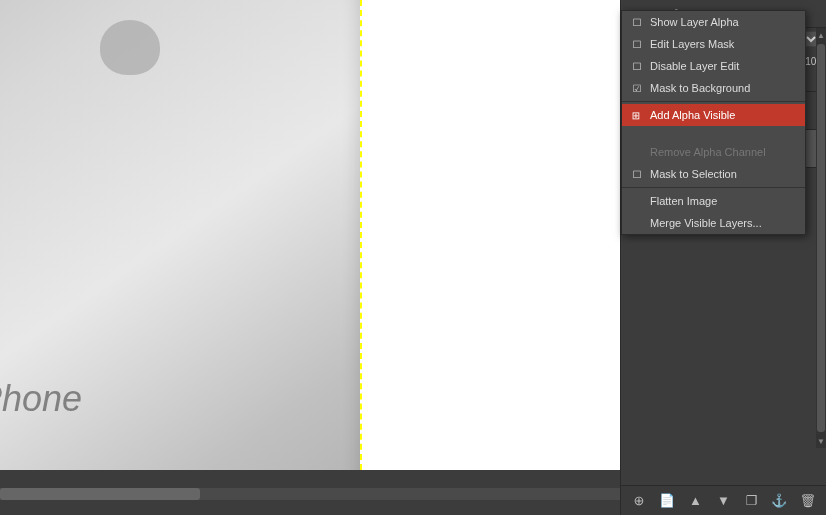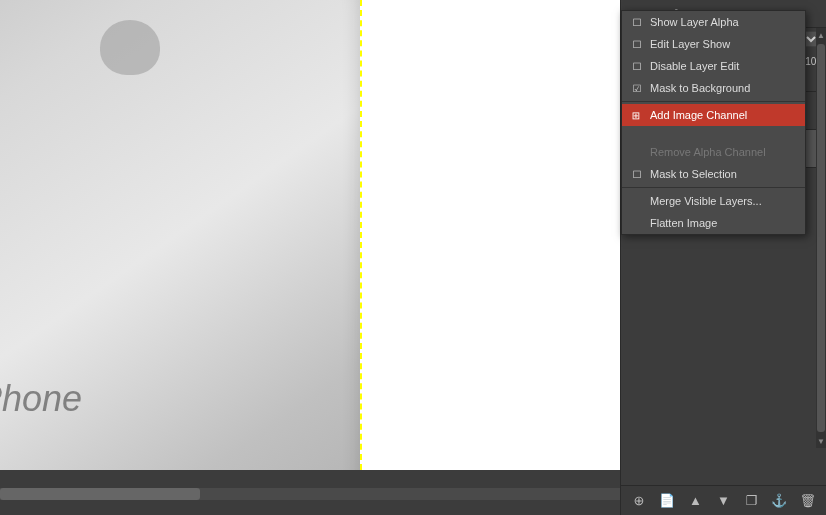--- a/index.html
+++ b/index.html
@@ -453,57 +453,57 @@
 
     <div class="context-menu">
 
       <div class="menu-item">
         <span class="check-icon">☐</span>
         <span>Show Layer Alpha</span>
       </div>
 
       <div class="menu-item">
         <span class="check-icon">☐</span>
-        <span>Edit Layer Show</span>
+        <span>Edit Layers Mask</span>
       </div>
 
       <div class="menu-item">
         <span class="check-icon">☐</span>
         <span>Disable Layer Edit</span>
       </div>
 
       <div class="menu-item">
         <span class="check-icon" style="color:#ccc;">☑</span>
         <span>Mask to Background</span>
       </div>
 
       <div class="menu-separator"></div>
 
       <div class="menu-item highlighted">
         <span class="menu-icon" style="color:#fff;font-size:10px;">⊞</span>
-        <span>Add Image Channel</span>
+        <span>Add Alpha Visible</span>
       </div>
 
       <div class="menu-item disabled">
         <span>Remove Alpha Channel</span>
       </div>
 
       <div class="menu-item">
         <span class="check-icon">☐</span>
         <span>Mask to Selection</span>
       </div>
 
       <div class="menu-separator"></div>
 
       <div class="menu-item">
+        <span>Flatten Image</span>
+      </div>
+
+      <div class="menu-item">
         <span>Merge Visible Layers...</span>
-      </div>
-
-      <div class="menu-item">
-        <span>Flatten Image</span>
       </div>
 
     </div>
 
     <div class="panel-bottom-toolbar">
       <div class="toolbar-btn" title="New Layer">⊕</div>
       <div class="toolbar-btn" title="New Layer from Visible">📄</div>
       <div class="toolbar-btn" title="Move Layer Up">▲</div>
       <div class="toolbar-btn" title="Move Layer Down">▼</div>
       <div class="toolbar-btn" title="Duplicate Layer">❐</div>

